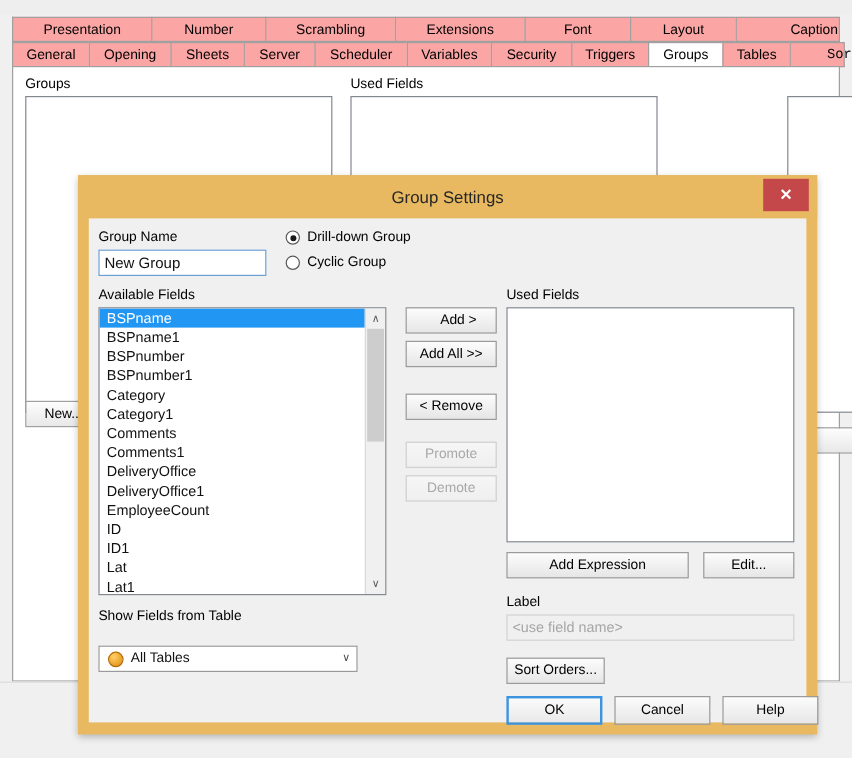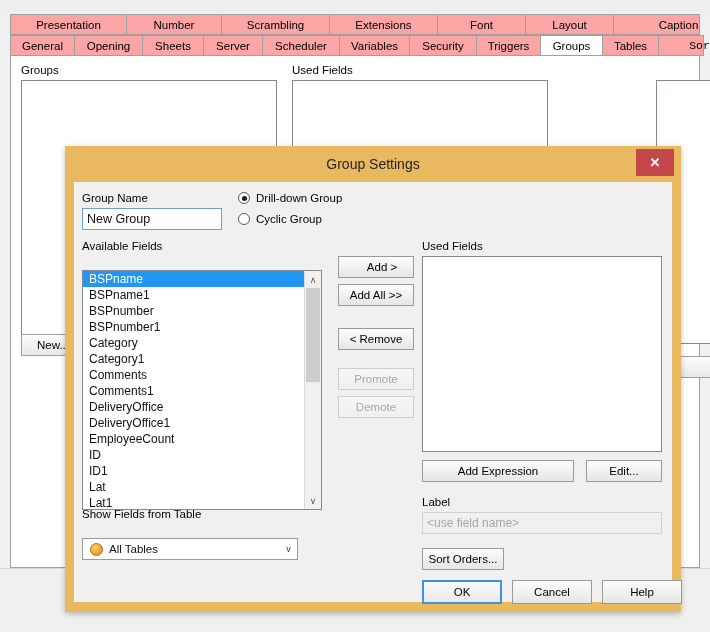--- a/index.html
+++ b/index.html
@@ -272,21 +272,21 @@
             <span class="radio-outer checked"></span>
             <span class="radio-label">Drill-down Group</span>
           </div>
           <div class="radio-row" style="left: 164px; top: 31px;">
             <span class="radio-outer"></span>
             <span class="radio-label">Cyclic Group</span>
           </div>
         </div>
 
       <div class="d-label" style="left:8px; top:58px;">Available Fields</div>
-      <div class="d-listbox" style="left:8px; top:88px; width:240px; height:240px;">
+      <div class="d-listbox" style="left:8px; top:74px; width:240px; height:240px;">
         <div id="avail-items" style="position:absolute; left:0; top:0; right:17px; top:0;">
             <div class="li sel">BSPname</div>
             <div class="li">BSPname1</div>
             <div class="li">BSPnumber</div>
             <div class="li">BSPnumber1</div>
             <div class="li">Category</div>
             <div class="li">Category1</div>
             <div class="li">Comments</div>
             <div class="li">Comments1</div>
             <div class="li">DeliveryOffice</div>

